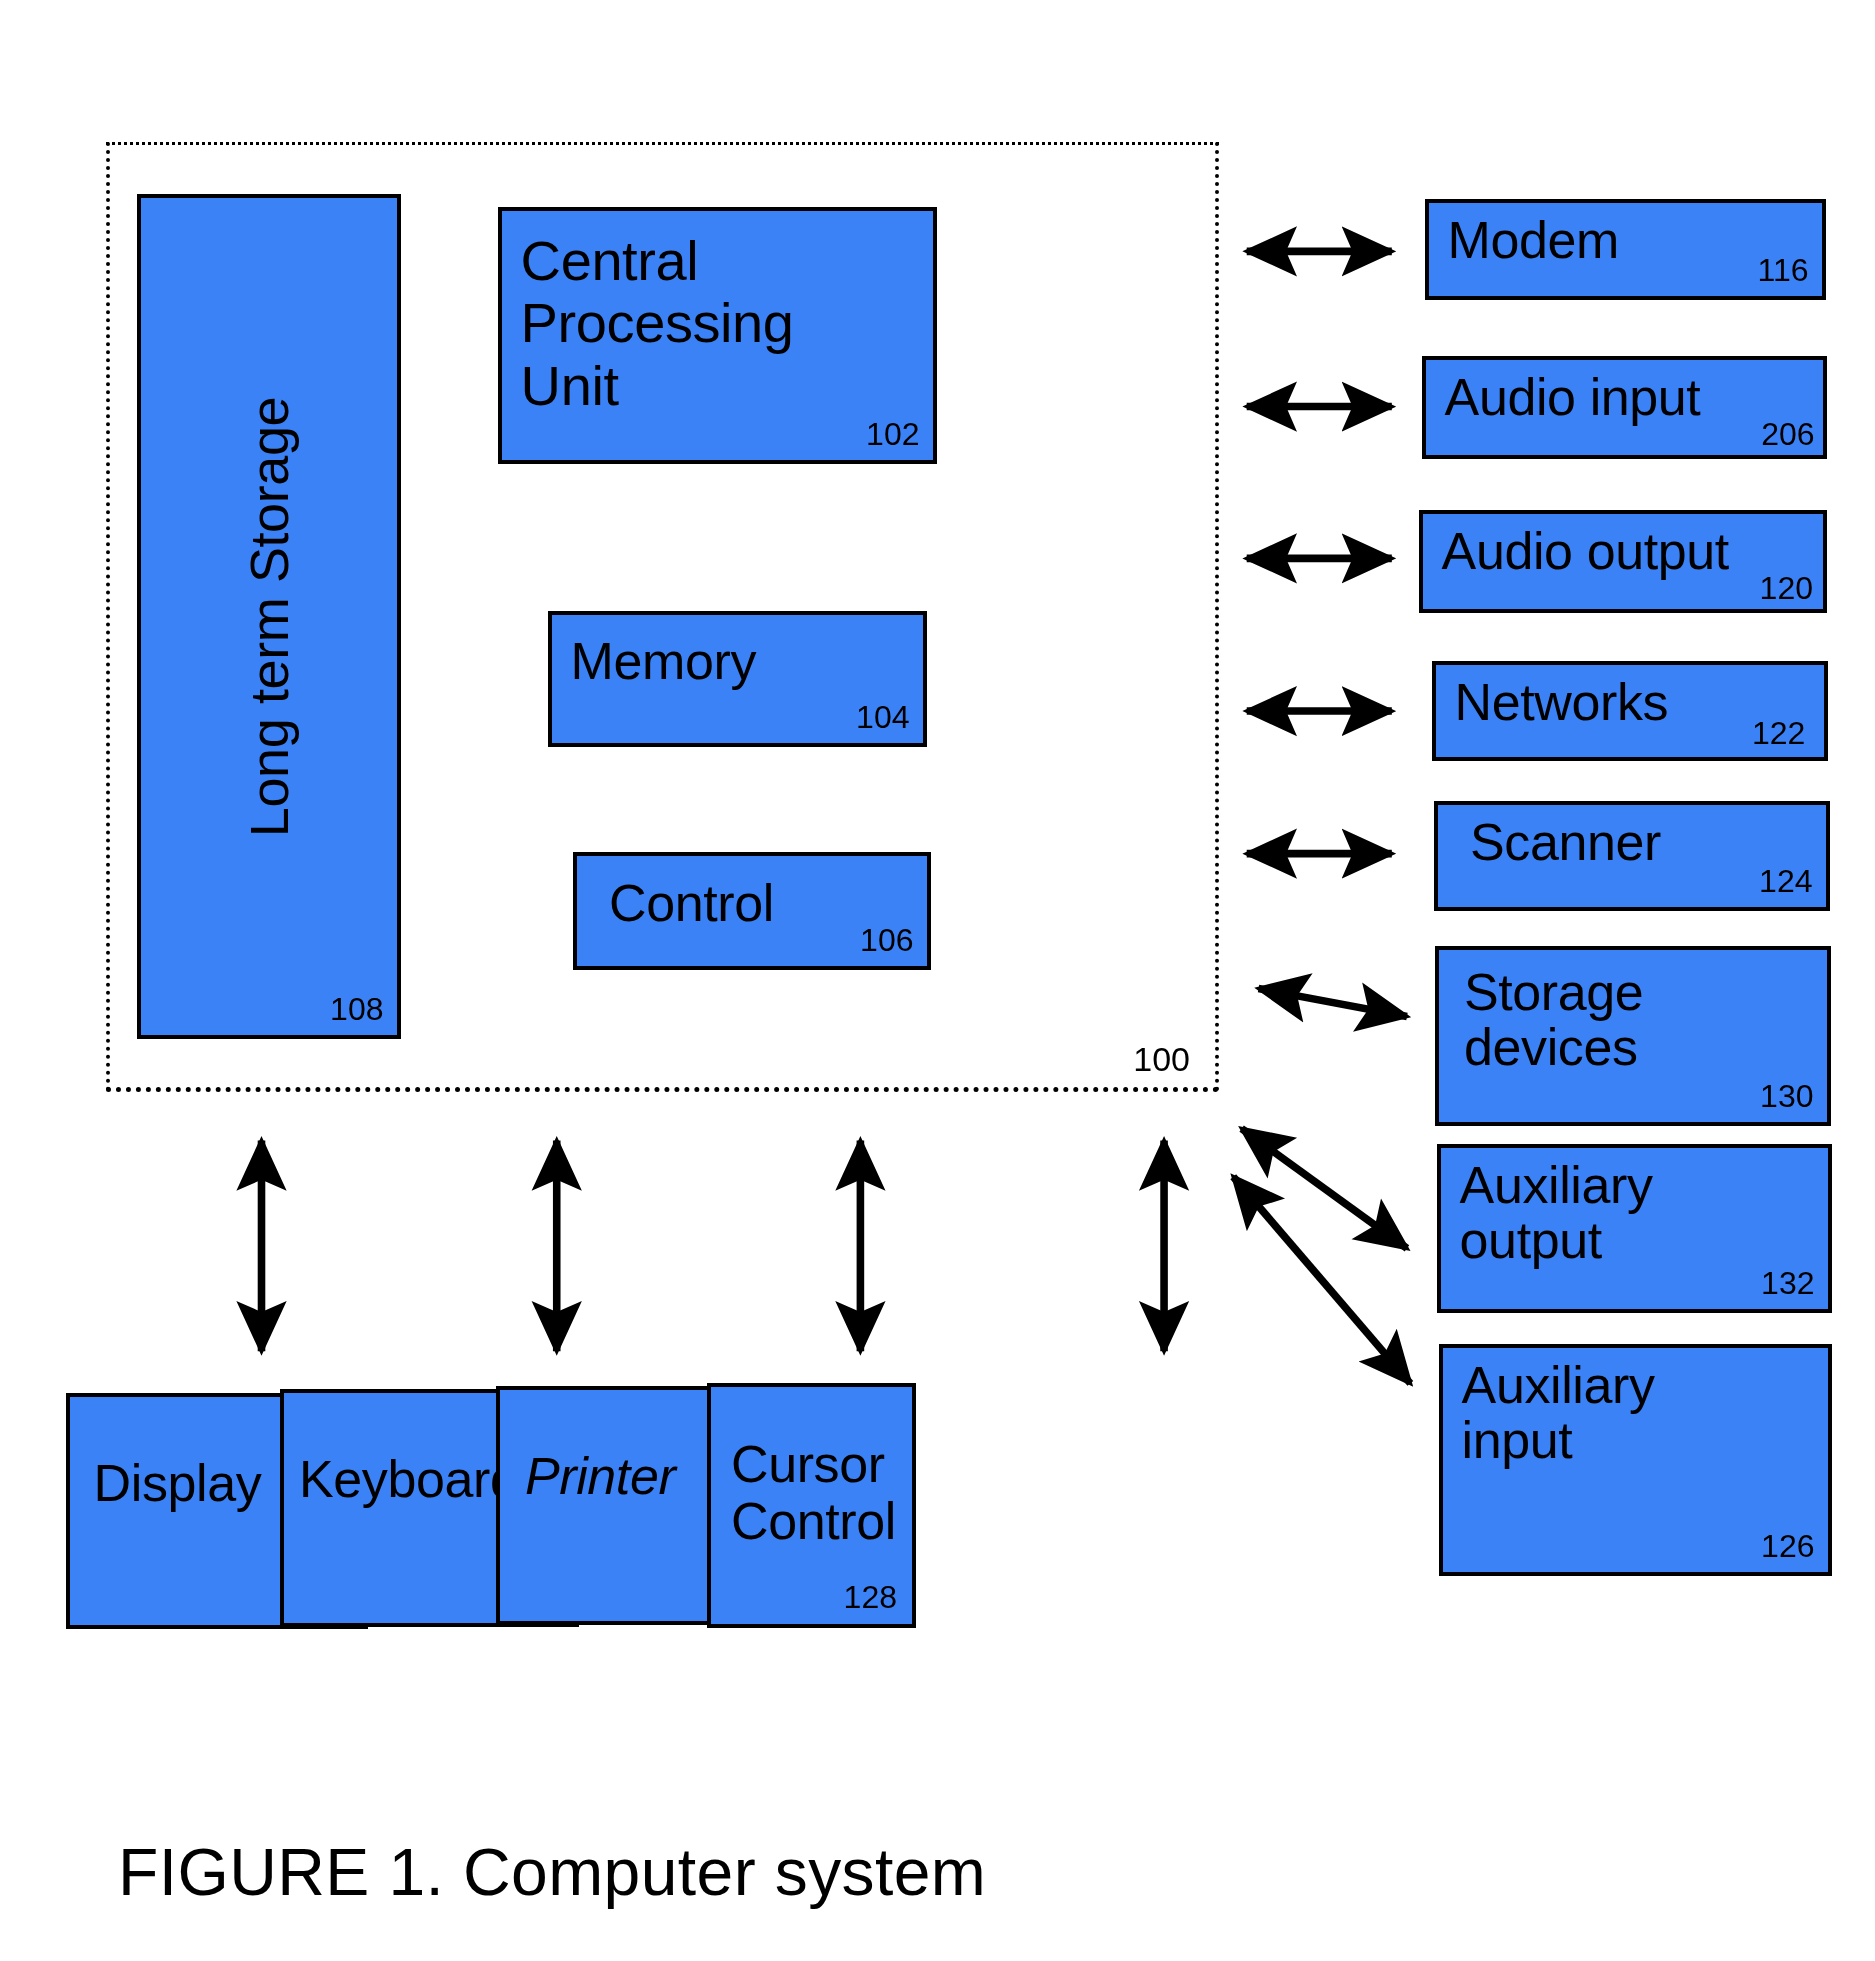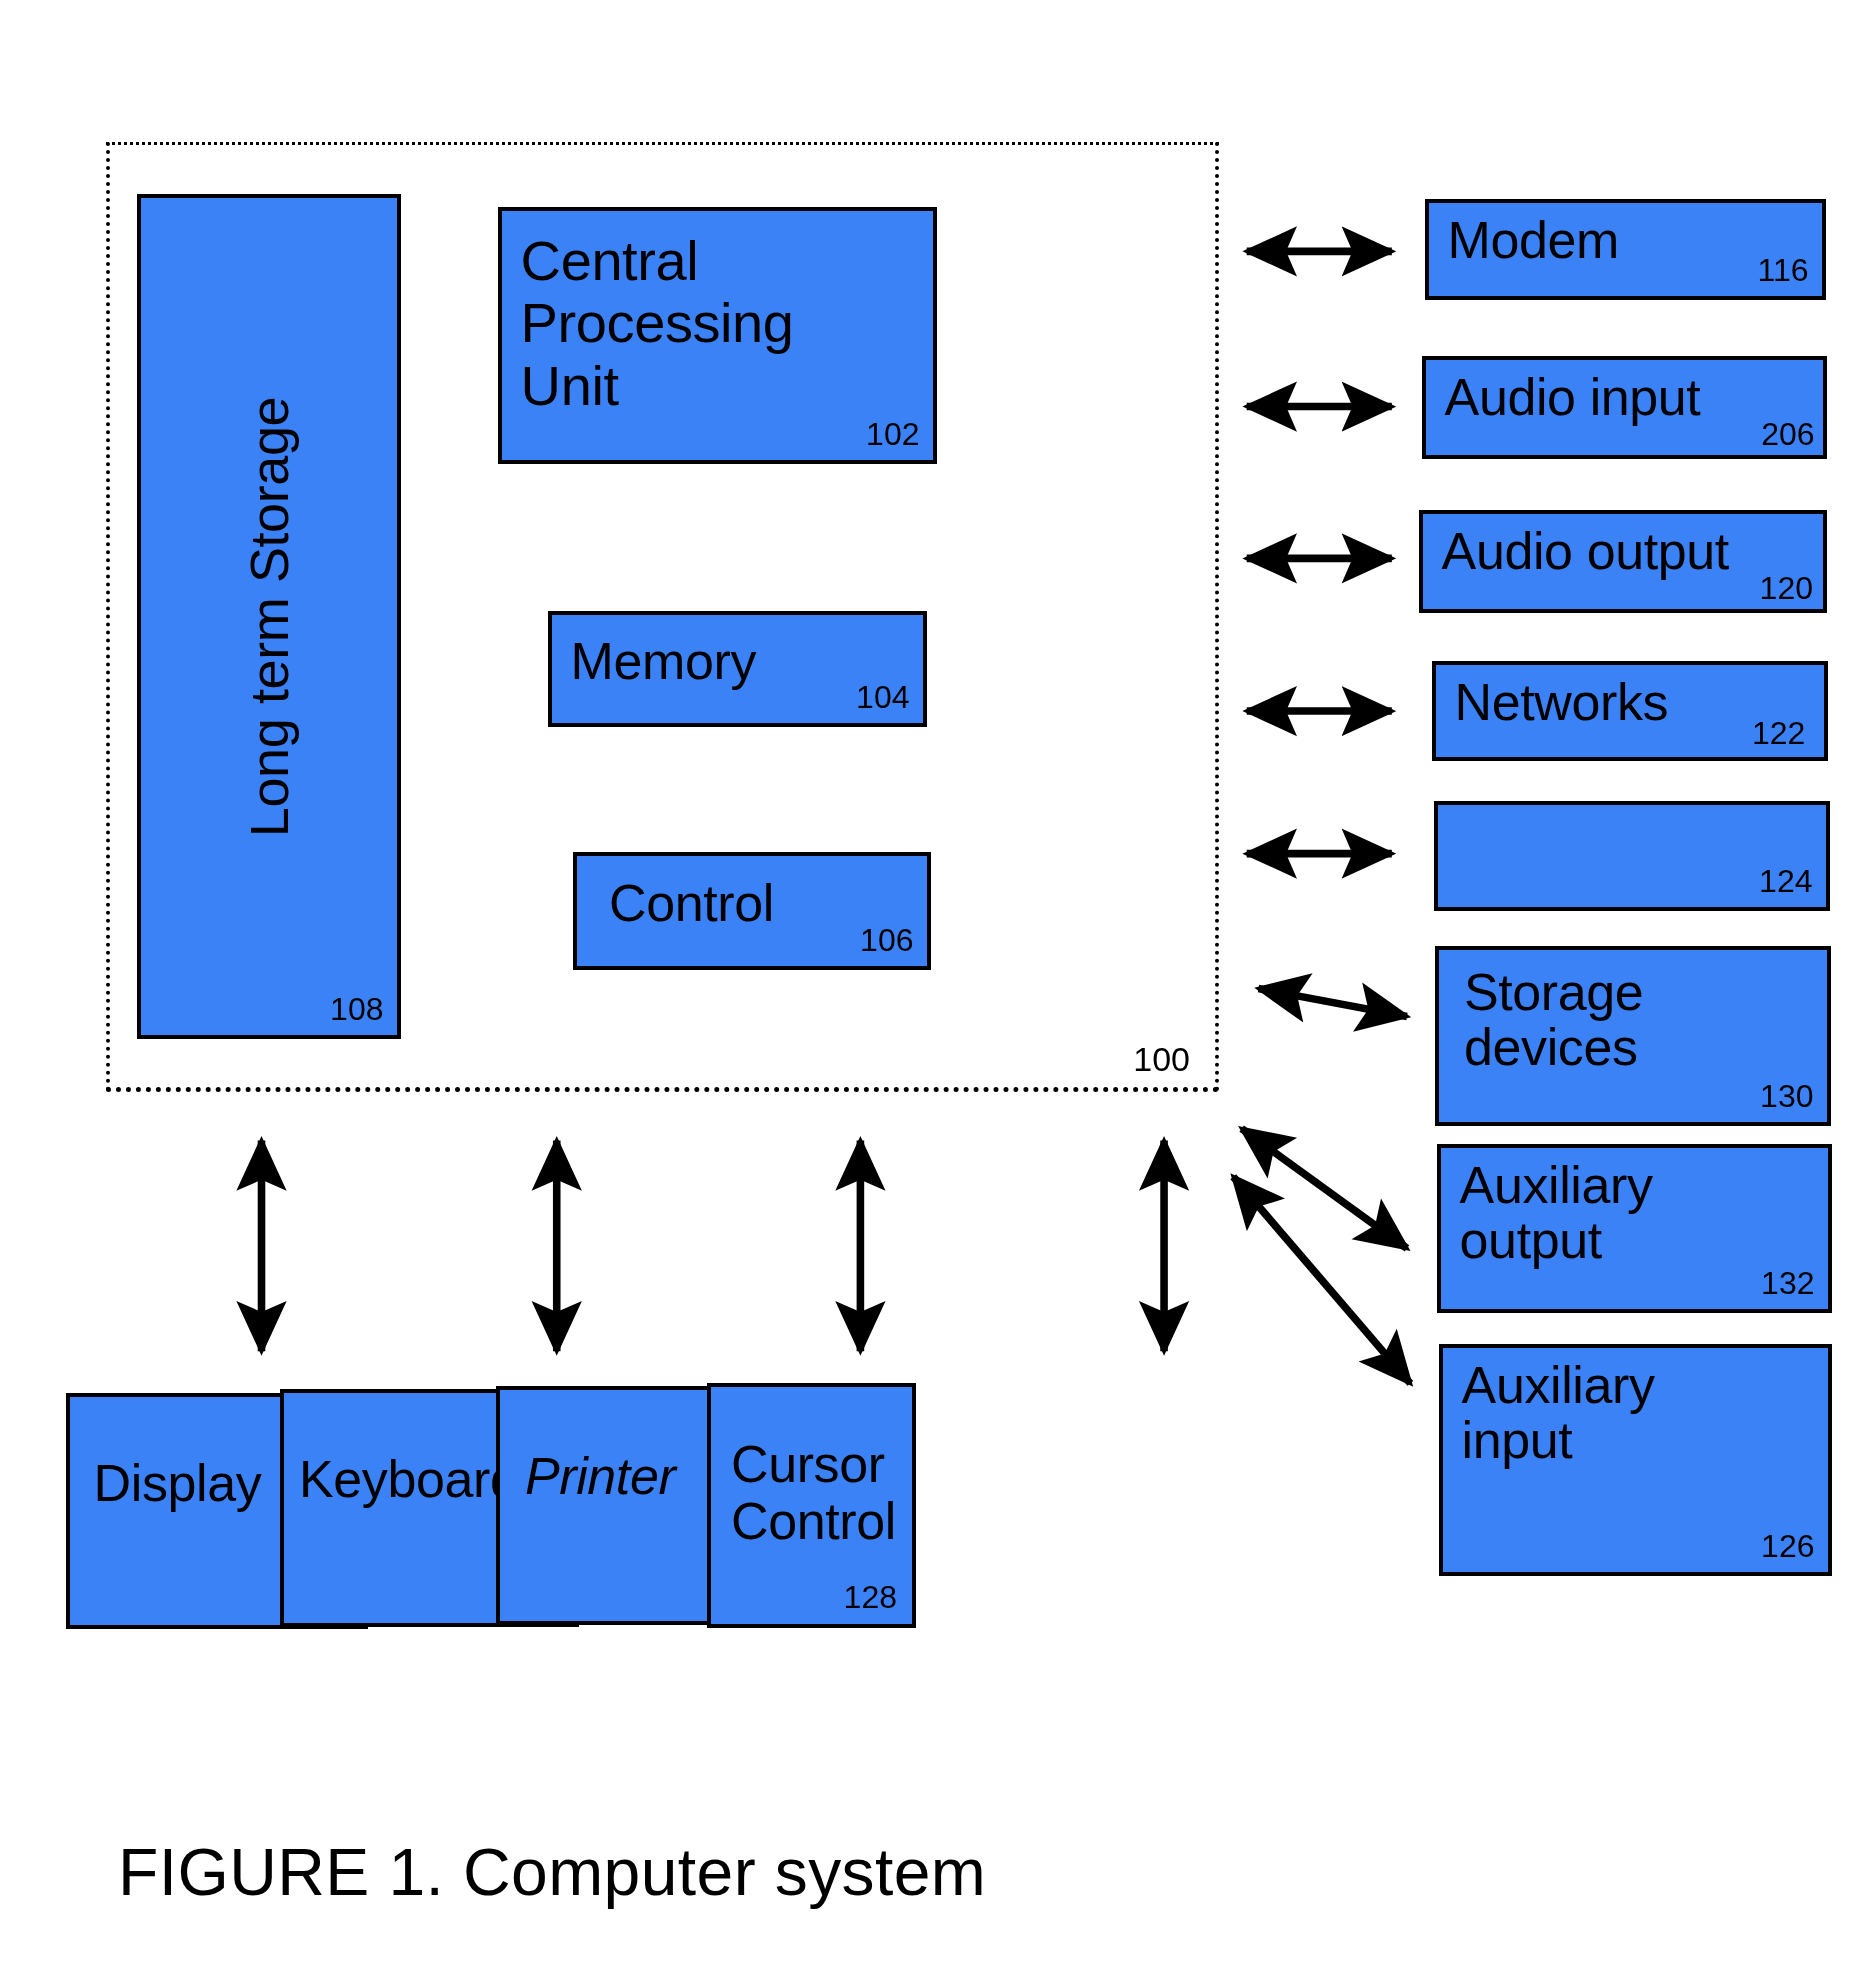--- a/index.html
+++ b/index.html
@@ -80,21 +80,21 @@
     transform: translate(-50%, -50%) rotate(-90deg);
     transform-origin: center center;
     white-space: nowrap;
     font-size: 54px;
     letter-spacing: -0.4px;
   }
 
   
   #cpu-box      { left: 498px;  top: 207px;  width: 439px;  height: 257px; }
   #cpu-box .label { top: 18.6px; font-size: 56px; line-height: 1.12; }
-  #memory-box   { left: 548px;  top: 611px;  width: 379px;  height: 116px; }
+  #memory-box   { left: 548px;  top: 611px;  width: 379px;  height: 136px; }
   #memory-box .label { top: 18.6px; }
   #control-box  { left: 573px;  top: 852px; width: 358px;  height: 118px; }
   #control-box .label { top: 20px; left: 32px; }
 
   
   #modem-box       { left: 1425px; top: 199px;  width: 401px;  height: 101px; }
   #audio-in-box    { left: 1422px; top: 356px;  width: 405px;  height: 103px; }
   #audio-out-box   { left: 1419px; top: 510px;  width: 408px;  height: 103px; }
   #networks-box    { left: 1432px; top: 661px;  width: 396px;  height: 100px; }
   #scanner-box     { left: 1434px; top: 801px;  width: 396px;  height: 110px; }
@@ -191,20 +191,21 @@
   </div>
   <div class="node" id="audio-out-box">
     <span class="label">Audio output</span>
     <span class="ref">120</span>
   </div>
   <div class="node" id="networks-box">
     <span class="label">Networks</span>
     <span class="ref">122</span>
   </div>
   <div class="node" id="scanner-box">
+    <span class="label">Scanner</span>
     <span class="ref">124</span>
   </div>
   <div class="node" id="storage-box">
     <span class="label">Storage
 devices</span>
     <span class="ref">130</span>
   </div>
   <div class="node" id="aux-out-box">
     <span class="label">Auxiliary
 output</span>

